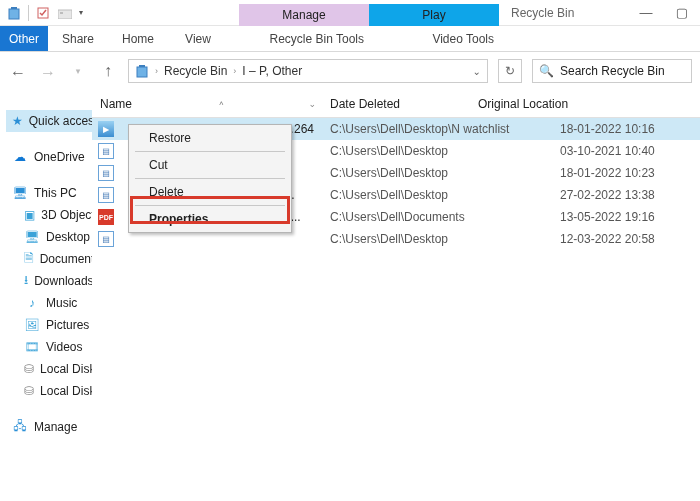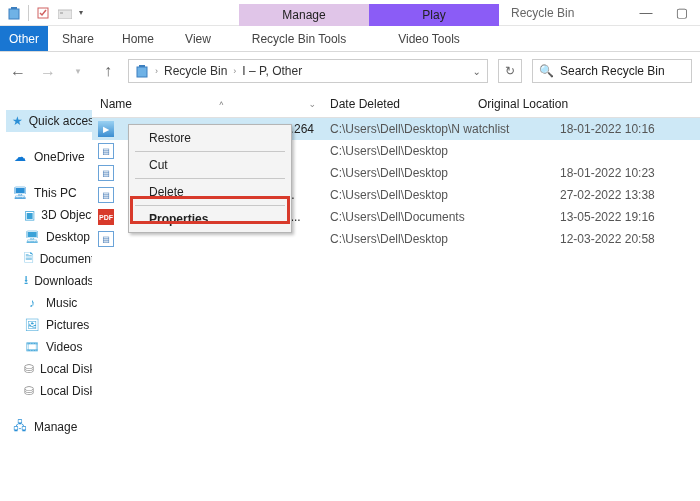--- a/index.html
+++ b/index.html
@@ -6,30 +6,30 @@
   body { width: 700px; height: 501px; background: #fff; position: relative; overflow: hidden; }
 
   
   .titlebar { height: 26px; display: flex; align-items: stretch; border-bottom: 1px solid #e5e5e5; }
   .qat { display: flex; align-items: center; gap: 6px; padding: 0 6px; }
   .qat .ico { width: 16px; height: 16px; display: flex; align-items: center; justify-content: center; }
   .qat .chev { font-size: 8px; color: #555; }
   .tool-tabs { display: flex; margin-left: 150px; }
   .tool-tab { width: 130px; text-align: center; line-height: 22px; height: 22px; margin-top: 4px; }
   .tool-tab.manage { background: #e0c5e8; }
-  .tool-tab.play   { background: #8b5cf6; }
+  .tool-tab.play   { background: #0ea5e9; }
   .window-title { flex: 1; padding-left: 12px; line-height: 26px; color: #666; }
   .win-controls { display: flex; }
   .win-controls div { width: 36px; text-align: center; line-height: 26px; font-size: 13px; color: #555; }
 
   
   .ribbon { height: 26px; display: flex; align-items: stretch; border-bottom: 1px solid #d9d9d9; }
   .ribbon .file { background: #1976d2; color: #fff; width: 48px; text-align: center; line-height: 26px; }
   .ribbon .tab  { width: 60px; text-align: center; line-height: 26px; color: #444; }
-  .ribbon .ctx  { width: 130px; text-align: center; line-height: 26px; color: #444; }
+  .ribbon .ctx  { width: 130px; text-align: right; line-height: 26px; color: #444; }
 
   
   .addr { height: 38px; display: flex; align-items: center; padding: 0 8px; gap: 10px; }
   .navbtn { width: 20px; height: 20px; display:flex; align-items:center; justify-content:center; color:#666; font-size:16px; }
   .navbtn.dis { color:#bbb; }
   .addrbox { flex: 1; height: 24px; border: 1px solid #ccc; display:flex; align-items:center; padding:0 6px; gap:6px; position: relative; }
   .addrbox .crumb { color:#333; }
   .addrbox .sep { color:#888; font-size:9px; }
   .addrbox .drop { position:absolute; right:6px; color:#666; font-size:10px; }
   .refresh { width:24px; height:24px; border:1px solid #ccc; display:flex; align-items:center; justify-content:center; color:#666; }
@@ -238,20 +238,21 @@
         <div class="cell c-orig">C:\Users\Dell\Desktop\N watchlist</div>
         <div class="cell c-date">18-01-2022 10:16</div>
       </div>
 
       <div class="row">
         <div class="cell c-name">
           <span class="fico">▤</span>
           <span></span>
         </div>
         <div class="cell c-orig">C:\Users\Dell\Desktop</div>
+        <div class="cell c-date">03-10-2021 10:40</div>
       </div>
 
       <div class="row">
         <div class="cell c-name">
           <span class="fico">▤</span>
           <span></span>
         </div>
         <div class="cell c-orig">C:\Users\Dell\Desktop</div>
         <div class="cell c-date">18-01-2022 10:23</div>
       </div>

